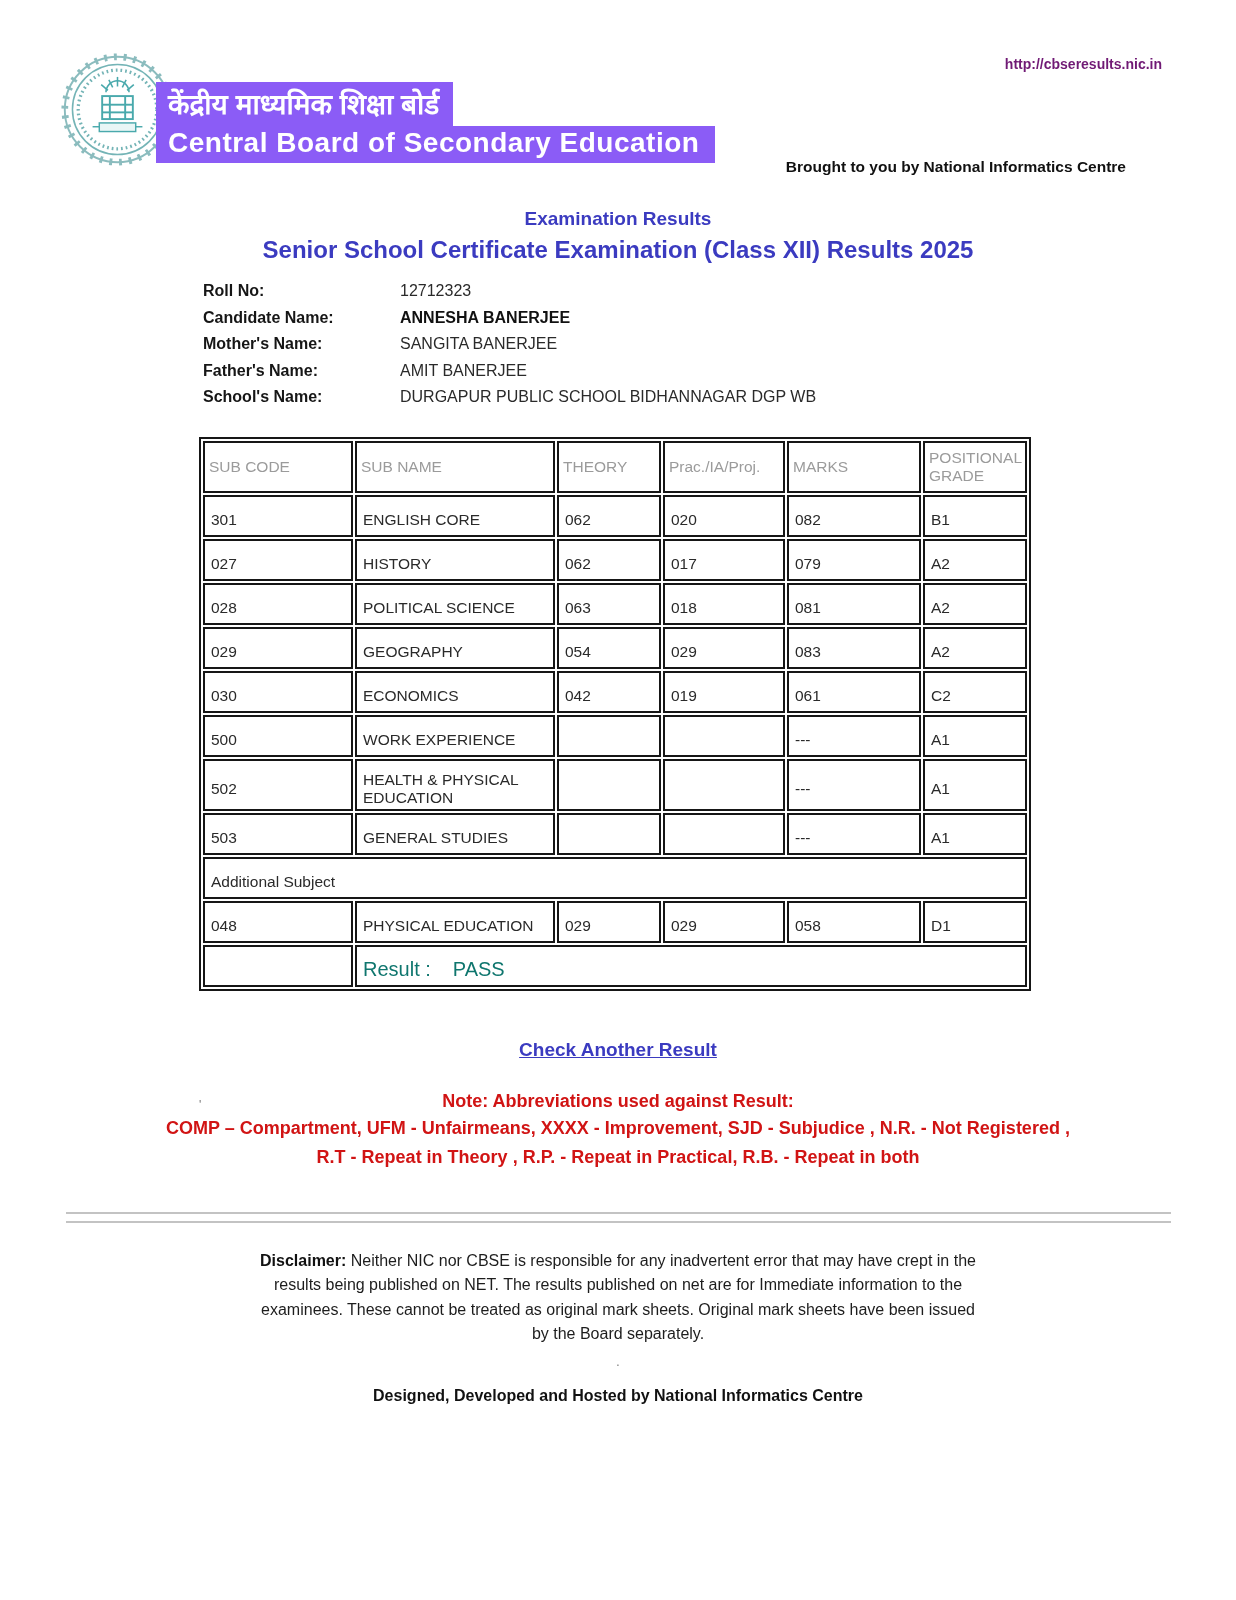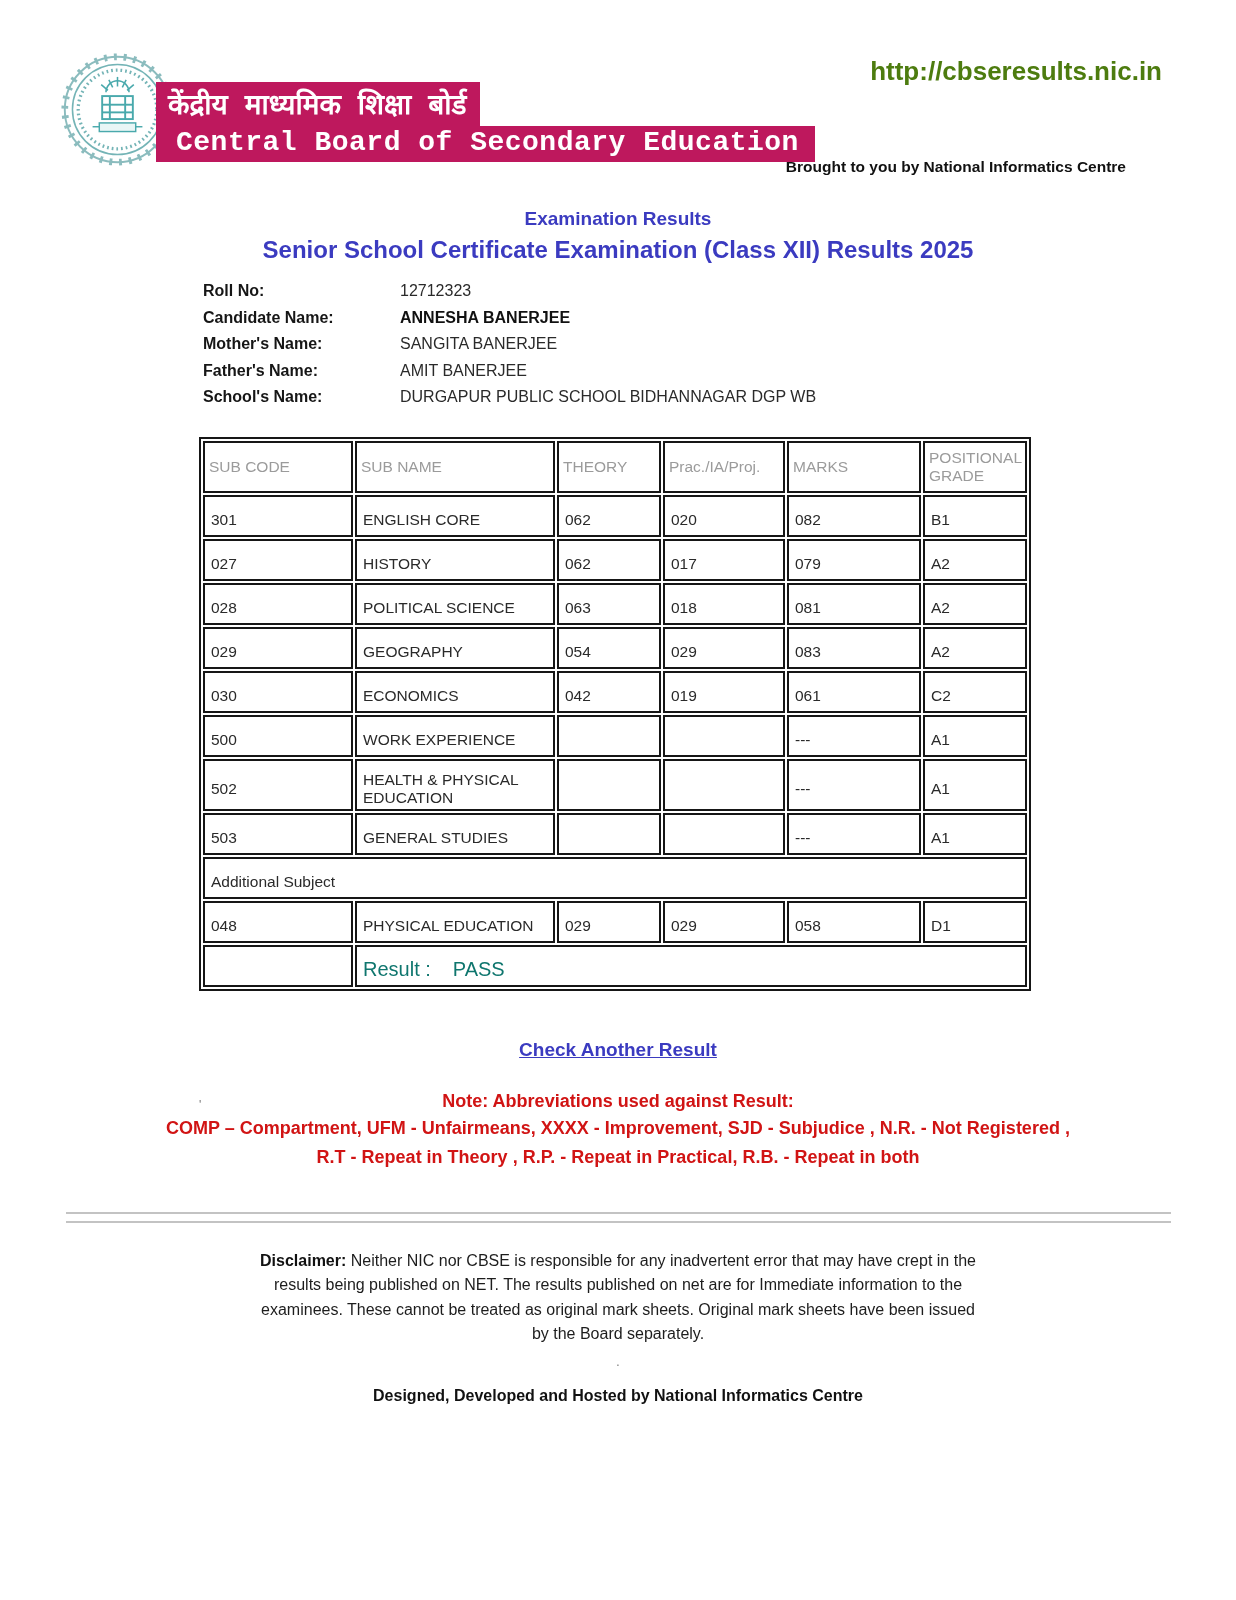--- a/index.html
+++ b/index.html
@@ -2,24 +2,24 @@
 <html><head>
 <meta charset="utf-8">
 <style>
   html,body{margin:0;padding:0;background:#fff;}
   body{width:1236px;height:1600px;font-family:"Liberation Sans",sans-serif;color:#000;position:relative;overflow:hidden;}
 
   
   .header{position:relative;height:190px;}
   .logo{position:absolute;left:60px;top:52px;width:115px;height:115px;}
   .banners{position:absolute;left:156px;top:82px;}
-  .banner-line{display:table;background:#be185d;color:#fff;font-weight:bold;font-family:Liberation Mono, monospace;}
+  .banner-line{display:table;background:#8b5cf6;color:#fff;font-weight:bold;}
   .banner-hindi{font-size:28px;padding:2px 14px 4px 12px;}
-  .banner-english{font-size:28px;padding:1px 16px 4px 20px;letter-spacing:.5px;}
-  .site-url{position:absolute;top:56px;right:74px;font-size:26px;font-weight:bold;color:#4d7c0f;}
+  .banner-english{font-size:28px;padding:1px 16px 4px 12px;letter-spacing:.5px;}
+  .site-url{position:absolute;top:56px;right:74px;font-size:14px;font-weight:bold;color:#701a75;}
   .brought{position:absolute;top:158px;right:110px;font-size:15.5px;font-weight:bold;color:#111;}
 
   
   .titles{margin-top:18px;text-align:center;color:#3B3BC0;}
   .title-main{font-size:19px;font-weight:bold;margin:0 0 6px 0;}
   .title-sub{font-size:24px;font-weight:bold;margin:0;}
 
   
   .info{margin:14px 0 0 203px;}
   .info-row{display:flex;line-height:26.5px;}

